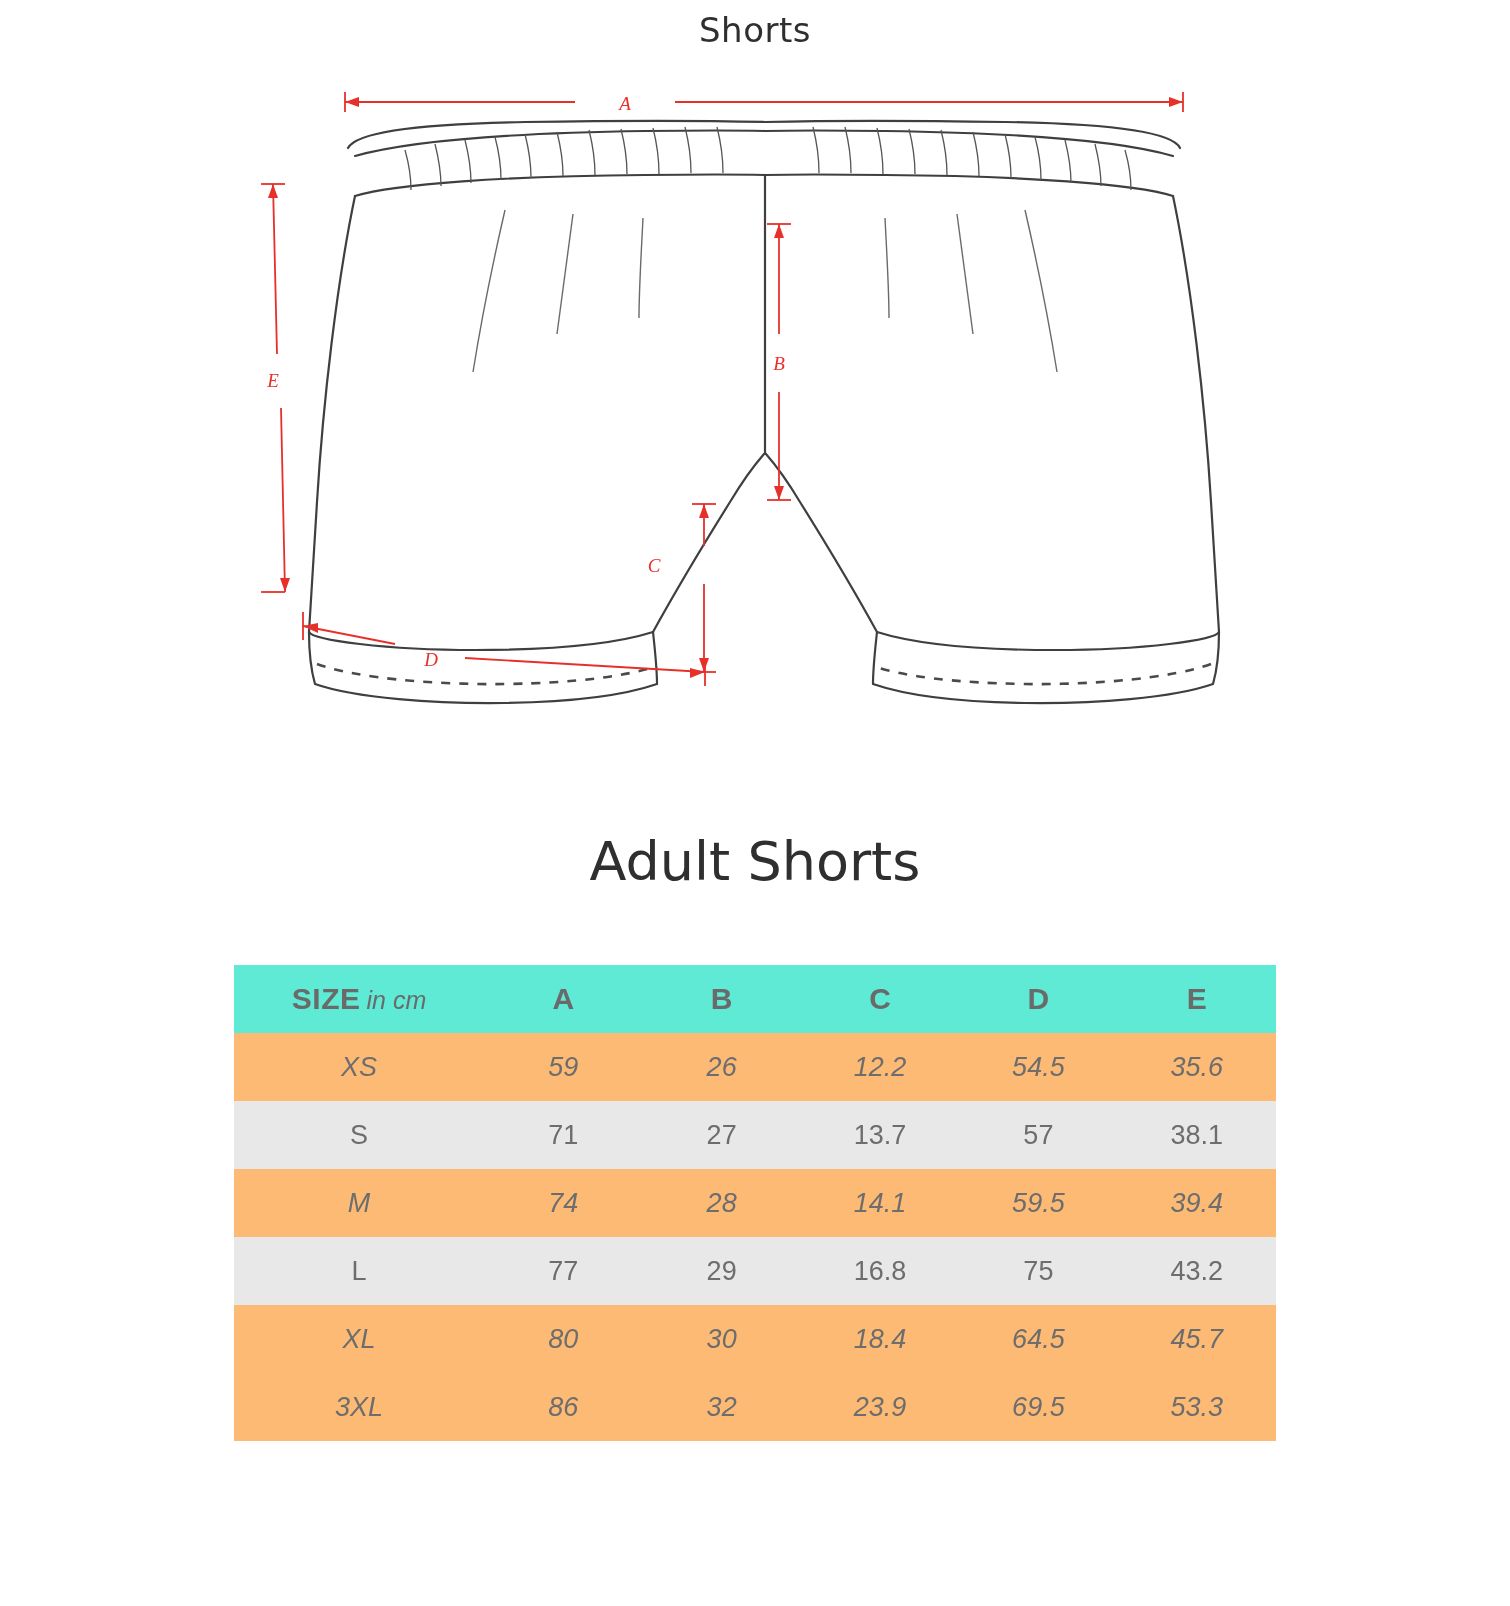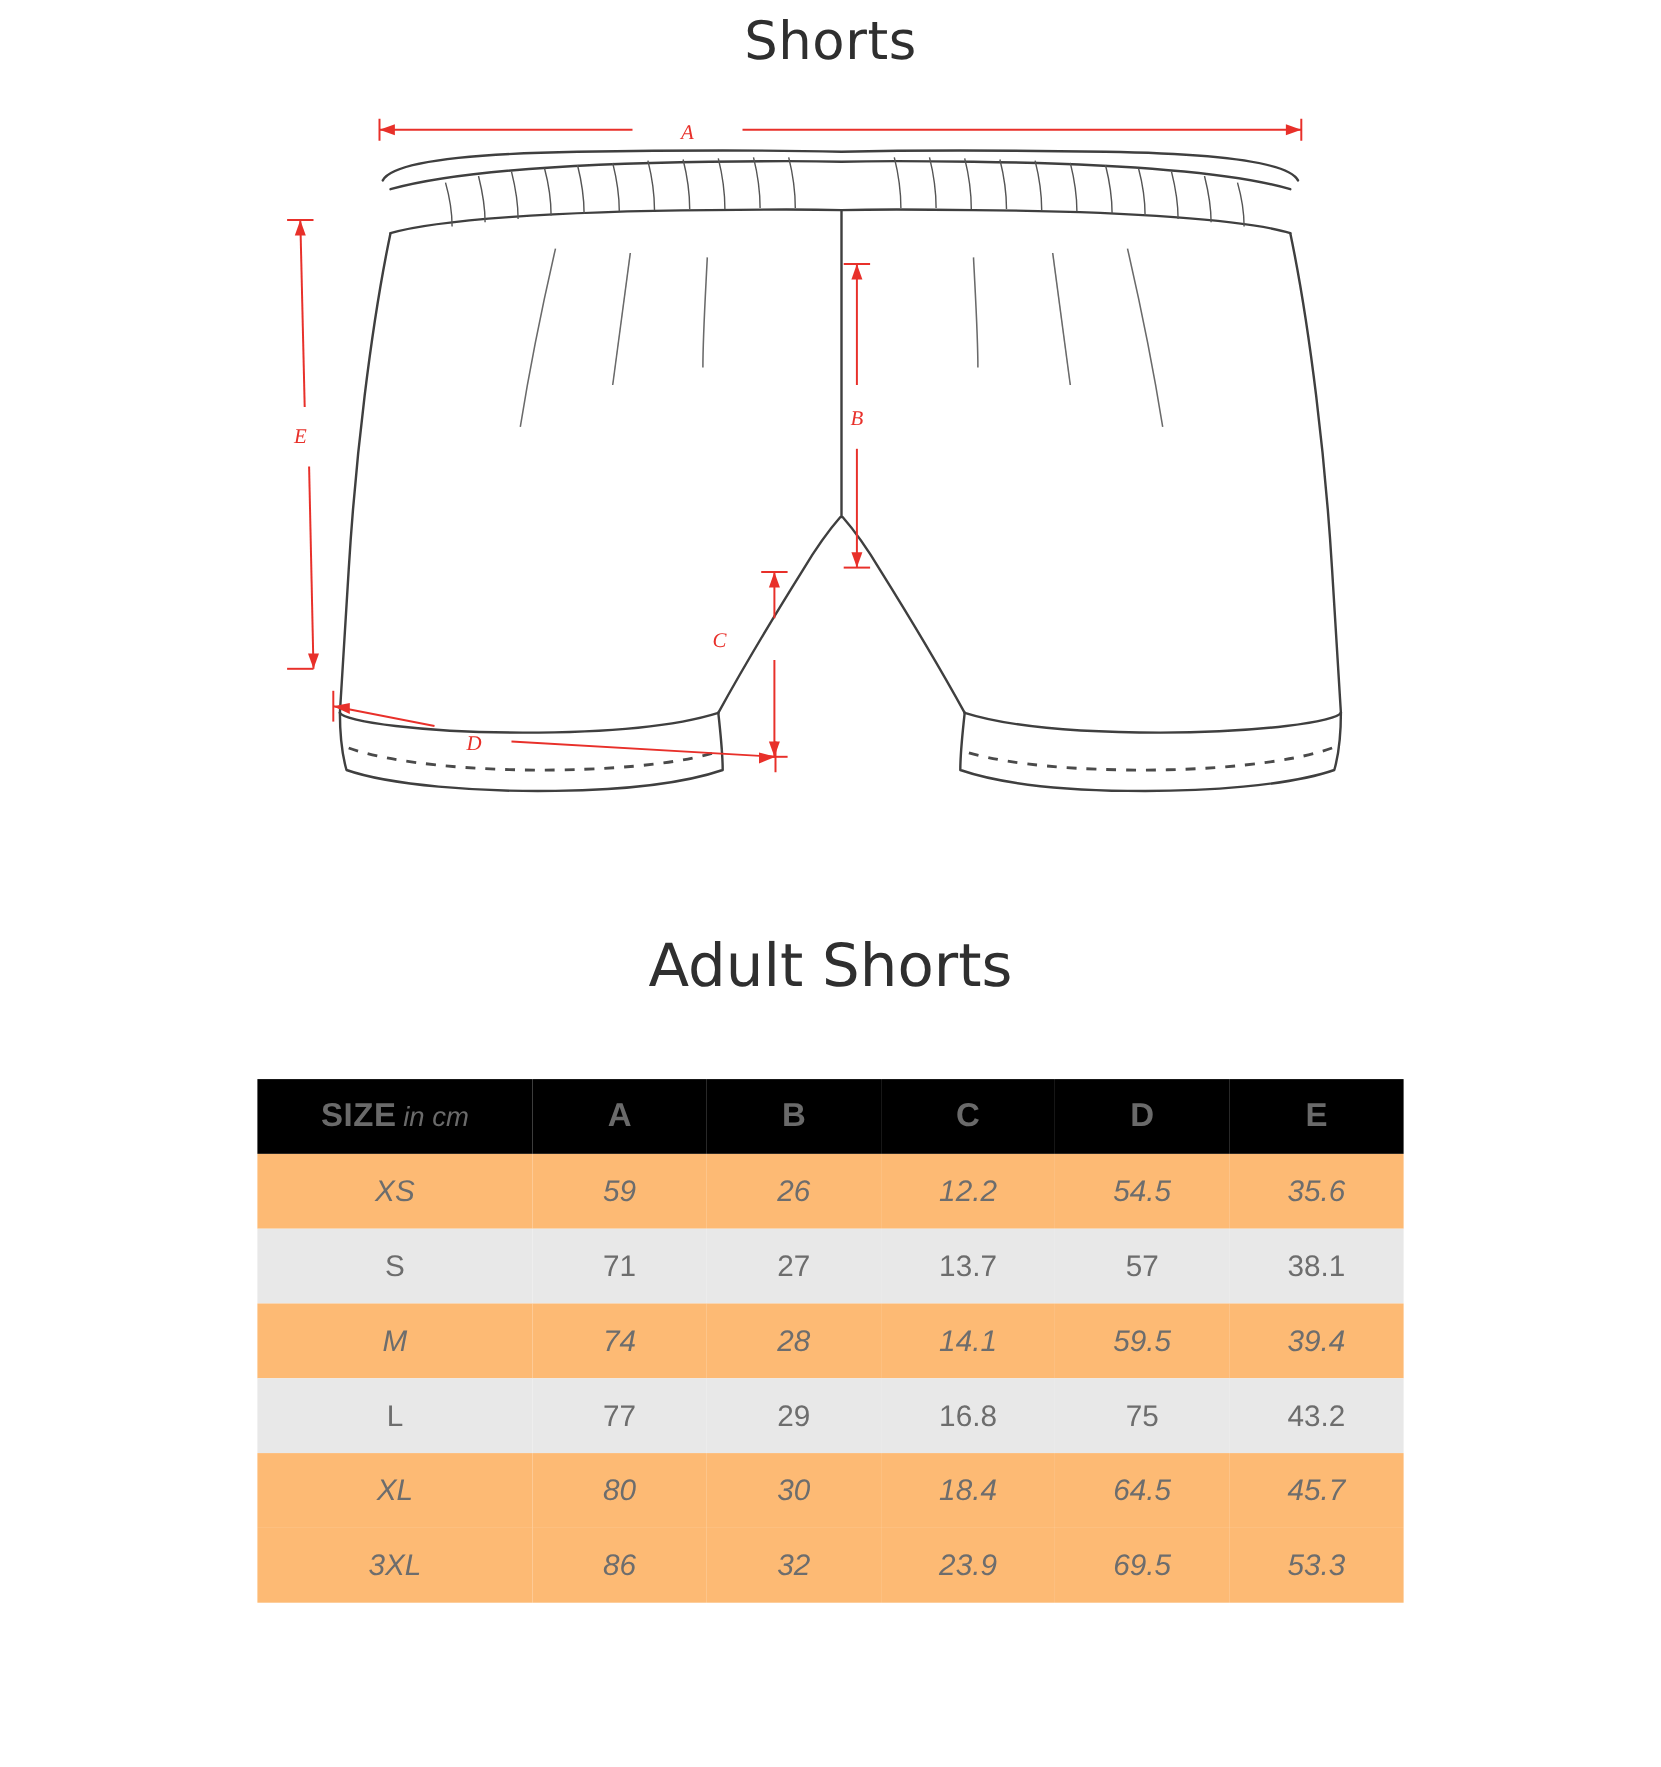--- a/index.html
+++ b/index.html
@@ -17,21 +17,21 @@
   }
 
   .page {
     width: 1510px;
     height: 1606px;
     position: relative;
   }
 
   .title {
     text-align: center;
-    font-size: 48px;
+    font-size: 34px;
     font-weight: 400;
     color: #2f2f2f;
     letter-spacing: 0.5px;
     margin: 10px 0 16px 0;
     font-family: "DejaVu Sans", sans-serif;
   }
 
   .diagram-wrap {
     width: 1510px;
     height: 700px;
@@ -69,21 +69,21 @@
     text-align: center;
     font-size: 27px;
     font-weight: 400;
     color: #6d6d6d;
     padding: 0;
     height: 68px;
     vertical-align: middle;
   }
 
   table.size-table thead tr {
-    background: #000000;
+    background: #5eead4;
   }
 
   table.size-table thead th {
     color: #6a6a6a;
     font-size: 30px;
     font-weight: 700;
   }
 
   .hdr-size {
     font-weight: 700;

